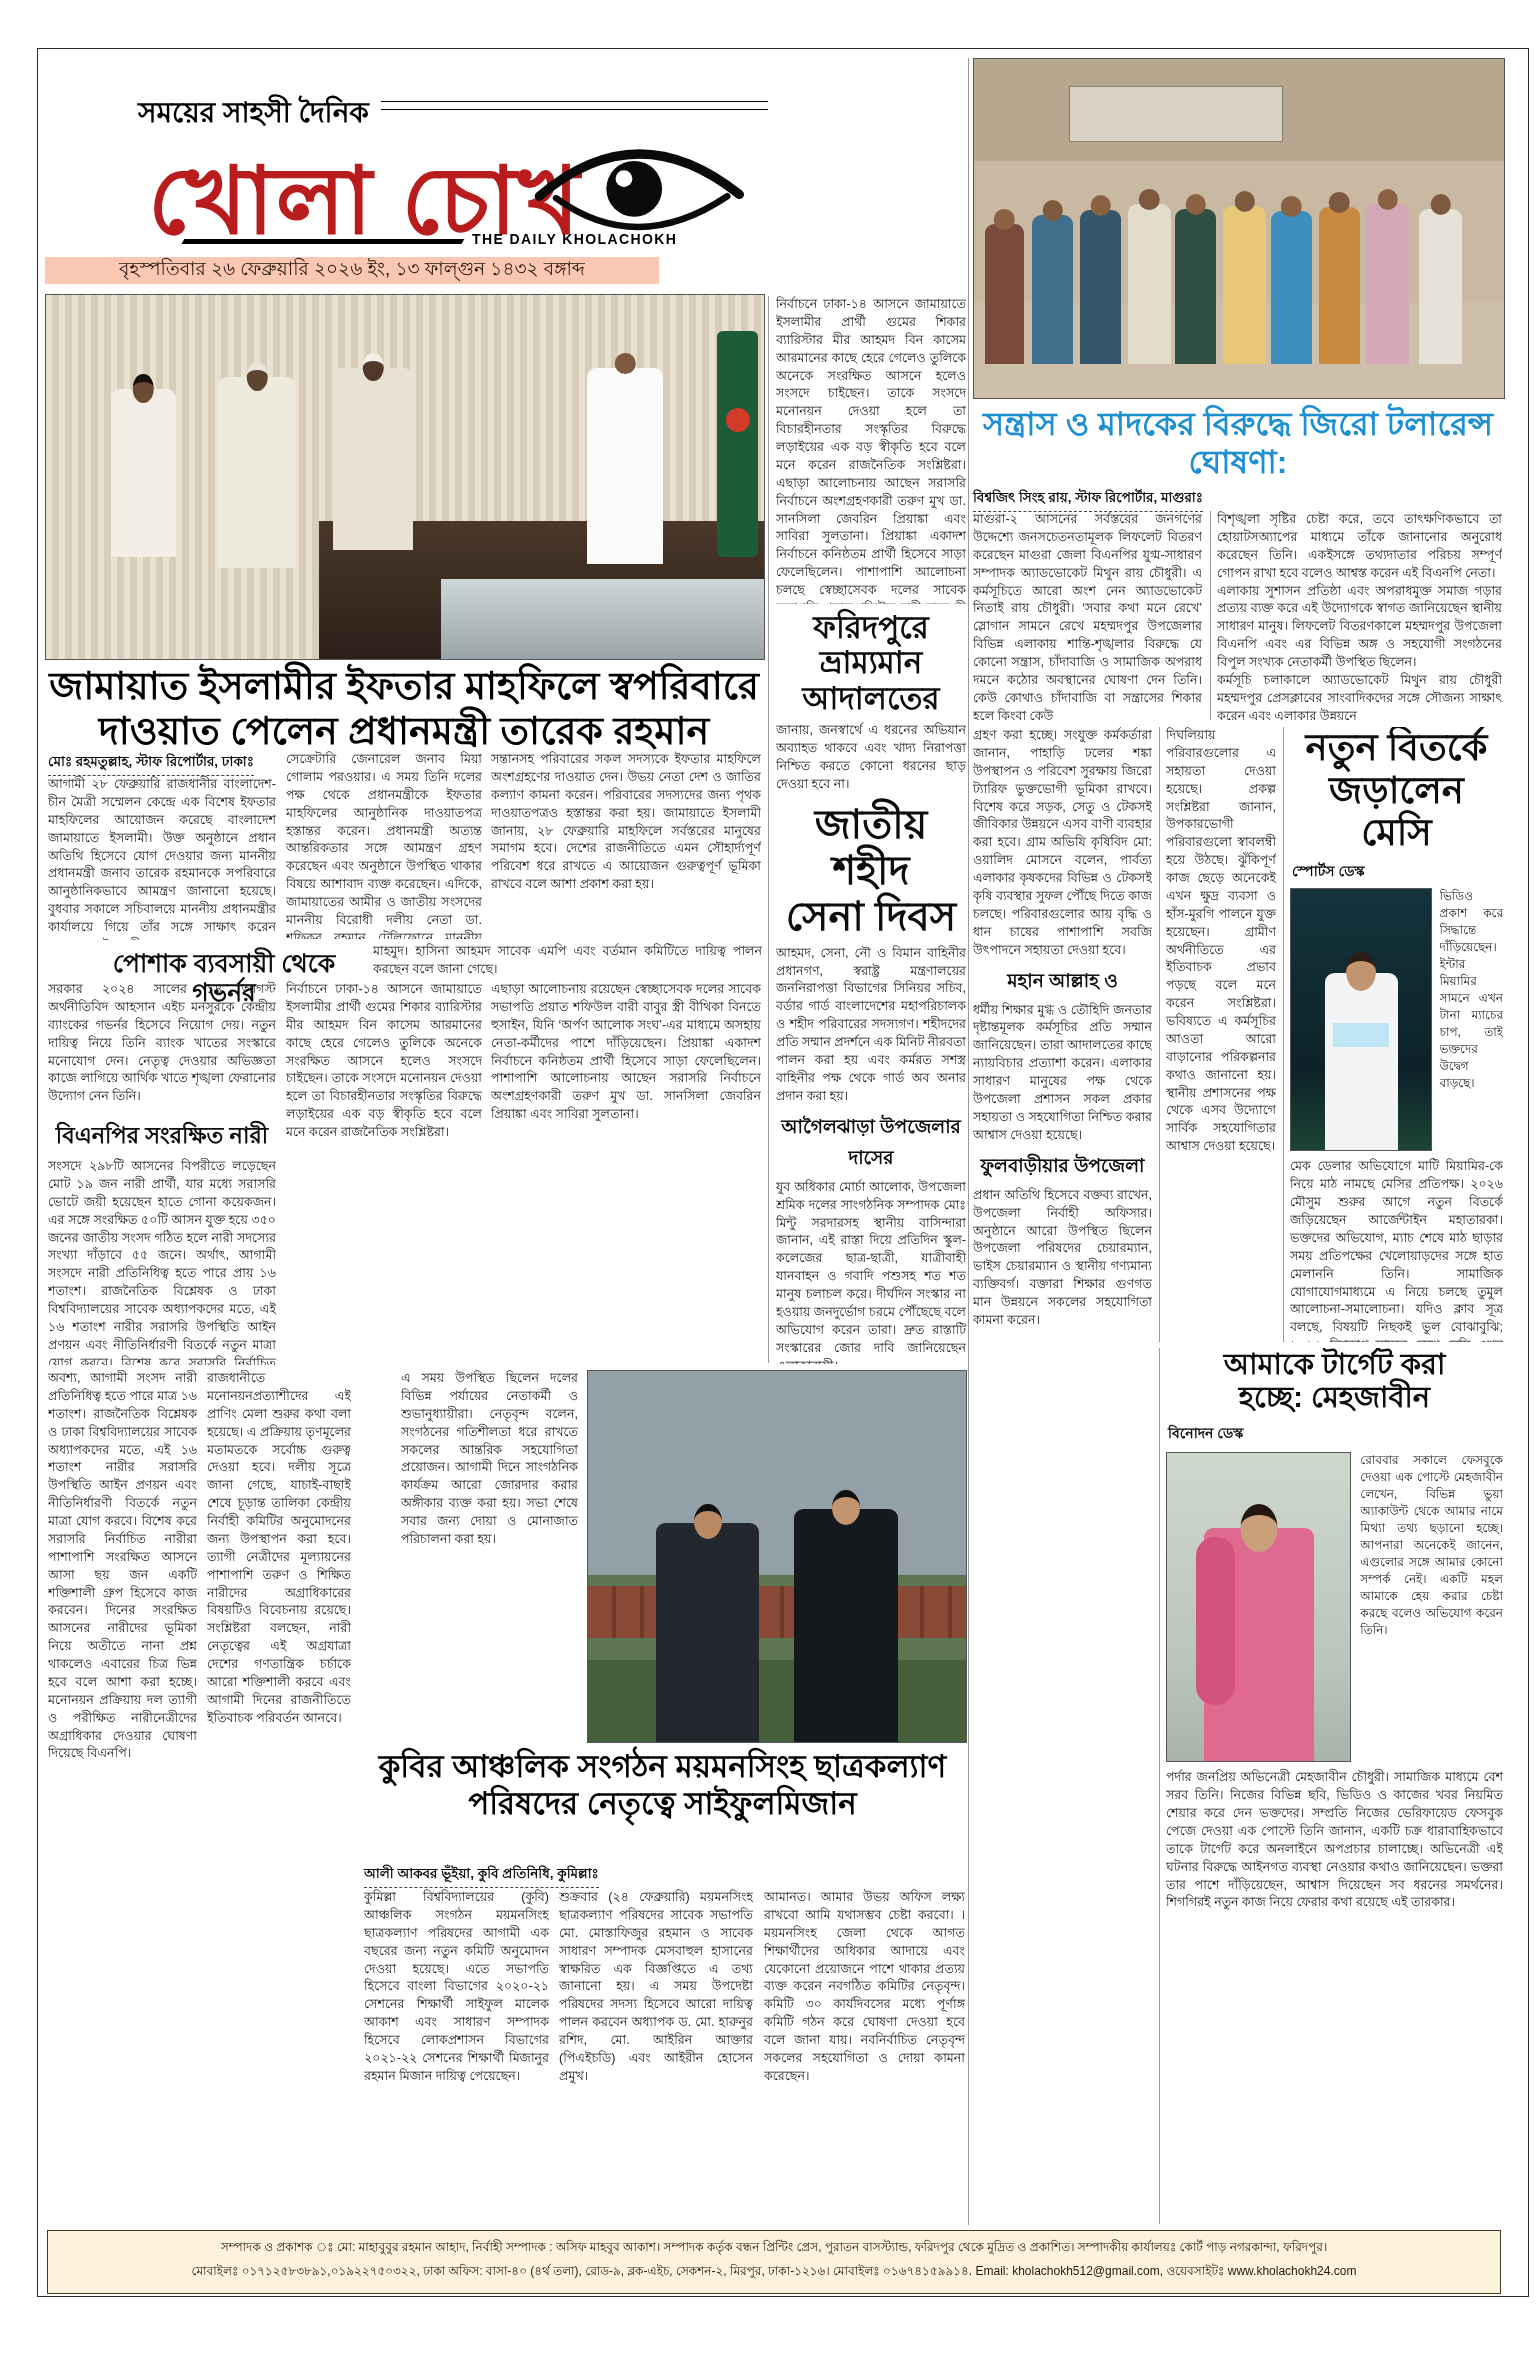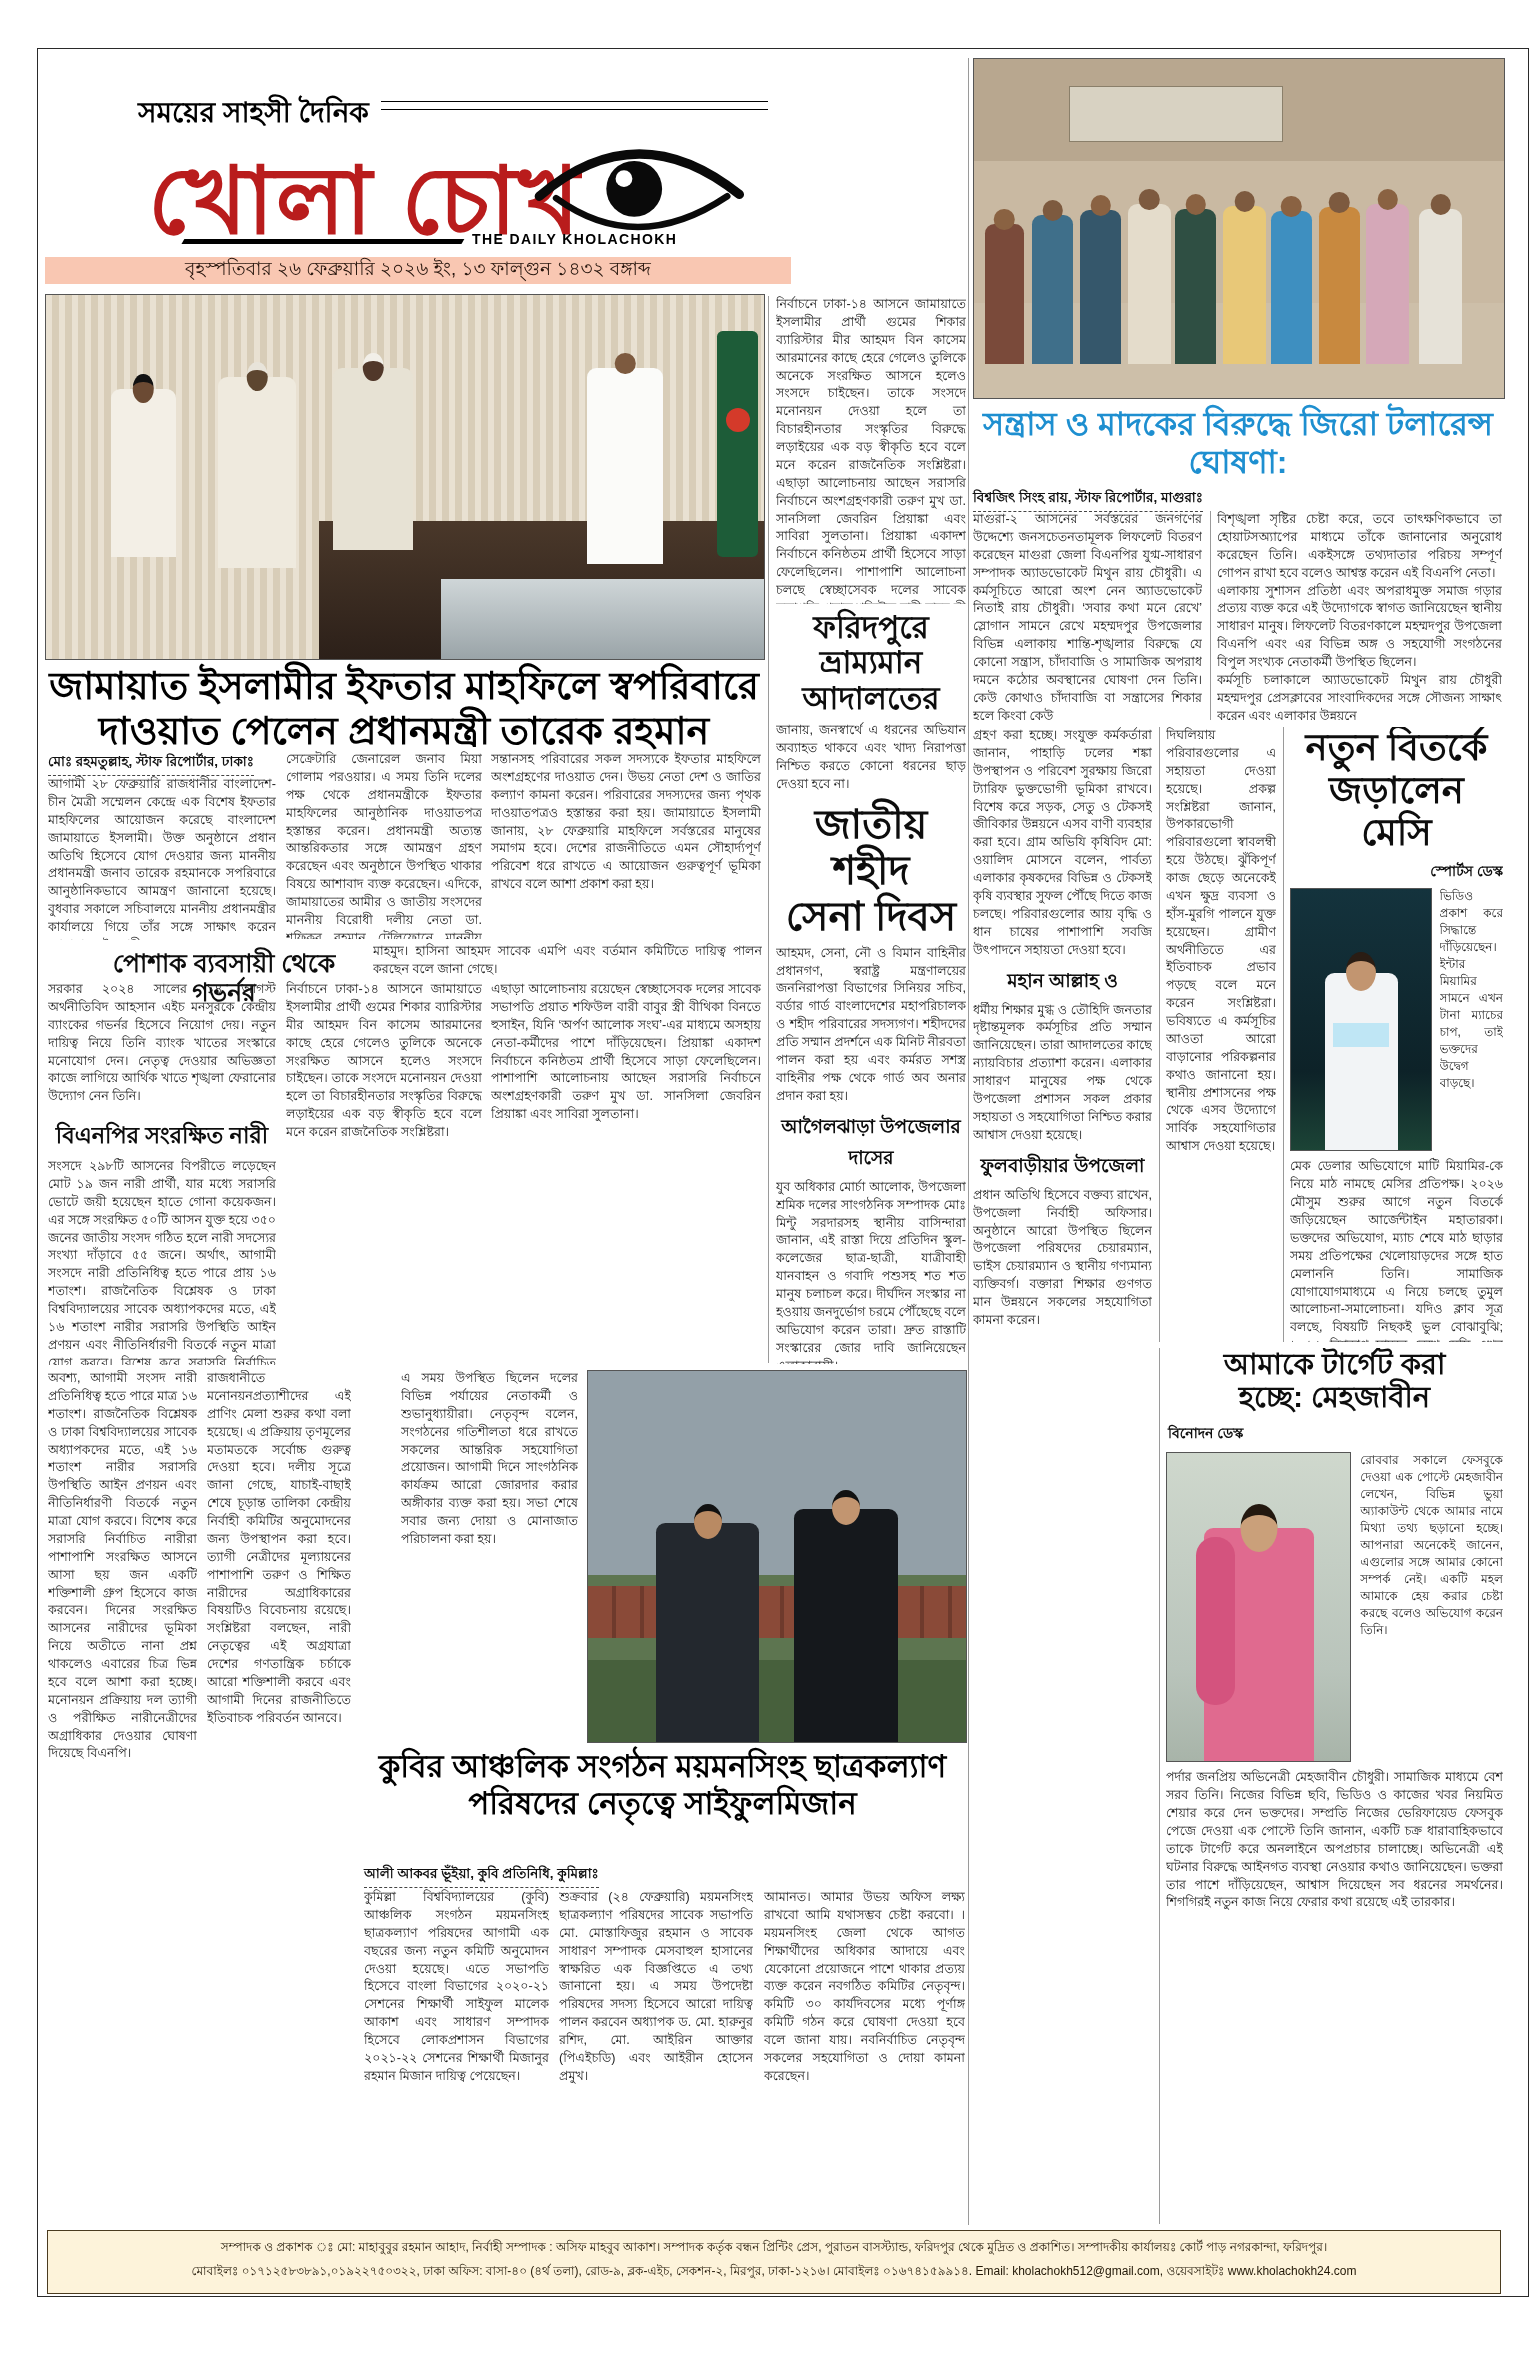--- a/index.html
+++ b/index.html
@@ -40,21 +40,21 @@
         <path d="M10 70 Q115 -20 225 68" fill="none" stroke="#0a0a0a" stroke-width="10" stroke-linecap="round"></path>
         <path d="M28 72 Q115 135 212 70" fill="none" stroke="#0a0a0a" stroke-width="7" stroke-linecap="round"></path>
         <circle cx="112" cy="62" r="30" fill="#0a0a0a"></circle>
         <circle cx="101" cy="51" r="9" fill="#fff"></circle>
       </svg>
     </span>
     <div class="abs" style="left:138px;top:183px;width:280px;height:4.7px;background:#000;transform:skewX(-30deg);"></div>
     <div class="abs eng-title" style="left:427px;top:175px;">THE DAILY KHOLACHOKH</div>
   </div>
 
-  <div class="abs datebar" style="left:45px;top:257px;width:746px;height:27px;">
+  <div class="abs datebar" style="left:45px;top:257px;width:614px;height:27px;">
     <span>বৃহস্পতিবার ২৬ ফেব্রুয়ারি ২০২৬ ইং, ১৩ ফাল্গুন ১৪৩২ বঙ্গাব্দ</span>
   </div>
 
   <div class="photo" style="left:45px;top:294px;width:718px;height:364px;background:repeating-linear-gradient(90deg,#e9e1d2 0 6.5px,#d8cdb8 6.5px 13px);">
     <div class="abs" style="left:38%;top:62%;width:62%;height:38%;background:linear-gradient(180deg,#4a382a,#2c2019);"></div>
     <div class="abs" style="left:55%;top:78%;width:45%;height:22%;background:linear-gradient(180deg,#cfd6d8,#9aa4a8);"></div>
     <div class="abs" style="right:5.6px;top:10%;width:41px;height:62%;background:#1d5c38;border-radius:5.6px;">
       <div class="abs" style="left:8.4px;top:34%;width:24px;height:24px;border-radius:50%;background:#d43a2a;"></div>
     </div>
     <div class="fig" style="left:9%;bottom:28%;width:65px;height:168px;background:#f3efe6;">
@@ -188,21 +188,21 @@
   </div>
   <div class="vr" style="left:1159px;top:727px;height:615px;"></div>
   <div class="abs body-text" style="left:1166px;top:727px;width:110px;height:615px;">দিঘলিয়ায় পরিবারগুলোর এ সহায়তা দেওয়া হয়েছে। প্রকল্প সংশ্লিষ্টরা জানান, উপকারভোগী পরিবারগুলো স্বাবলম্বী হয়ে উঠছে। ঝুঁকিপূর্ণ কাজ ছেড়ে অনেকেই এখন ক্ষুদ্র ব্যবসা ও হাঁস-মুরগি পালনে যুক্ত হয়েছেন। গ্রামীণ অর্থনীতিতে এর ইতিবাচক প্রভাব পড়ছে বলে মনে করেন সংশ্লিষ্টরা। ভবিষ্যতে এ কর্মসূচির আওতা আরো বাড়ানোর পরিকল্পনার কথাও জানানো হয়। স্থানীয় প্রশাসনের পক্ষ থেকে এসব উদ্যোগে সার্বিক সহযোগিতার আশ্বাস দেওয়া হয়েছে।</div>
   <div class="vr" style="left:1283px;top:727px;height:615px;"></div>
 
   <div class="abs" style="left:1290px;top:727px;width:213px;height:615px;overflow:hidden;">
     <div class="head-black" style="font-size:37px;">
       <div>নতুন বিতর্কে</div>
       <div>জড়ালেন মেসি</div>
     </div>
-    <div class="source-label" style="margin:5.6px 0 3.7px 1.9px;text-align:right;">স্পোর্টস ডেস্ক</div>
+    <div class="source-label" style="margin:5.6px 0 3.7px 1.9px;">স্পোর্টস ডেস্ক</div>
     <div class="photo" style="position:relative;width:140px;height:261px;float:left;margin-right:7.5px;background:linear-gradient(180deg,#14333d,#0d2228 70%,#1c4436);">
       <div class="fig" style="left:24%;bottom:0;width:73px;height:177px;background:#f2f4f6;">
           <div class="head" style="background:#c29570;top:-20.5px;width:30px;height:30px;border-top:9.3px solid #2a1d14;"></div>
         </div>
       <div class="abs" style="left:30%;bottom:103px;width:56px;height:24px;background:#bfe6f5;"></div>
     </div>
     <div class="body-text" style="font-size:12px;">ভিডিও প্রকাশ করে সিদ্ধান্তে দাঁড়িয়েছেন। ইন্টার মিয়ামির সামনে এখন টানা ম্যাচের চাপ, তাই ভক্তদের উদ্বেগ বাড়ছে।</div>
     <div class="body-text" style="clear:both;padding-top:7.5px;">মেক ডেলার অভিযোগে মাটি মিয়ামির-কে নিয়ে মাঠ নামছে মেসির প্রতিপক্ষ। ২০২৬ মৌসুম শুরুর আগে নতুন বিতর্কে জড়িয়েছেন আর্জেন্টাইন মহাতারকা। ভক্তদের অভিযোগ, ম্যাচ শেষে মাঠ ছাড়ার সময় প্রতিপক্ষের খেলোয়াড়দের সঙ্গে হাত মেলাননি তিনি। সামাজিক যোগাযোগমাধ্যমে এ নিয়ে চলছে তুমুল আলোচনা-সমালোচনা। যদিও ক্লাব সূত্র বলছে, বিষয়টি নিছকই ভুল বোঝাবুঝি; ২০২৬ বিশ্বকাপ সামনে রেখে মেসি এখন মাঠেই মনোযোগ রাখতে চান।</div>
   </div>
 

